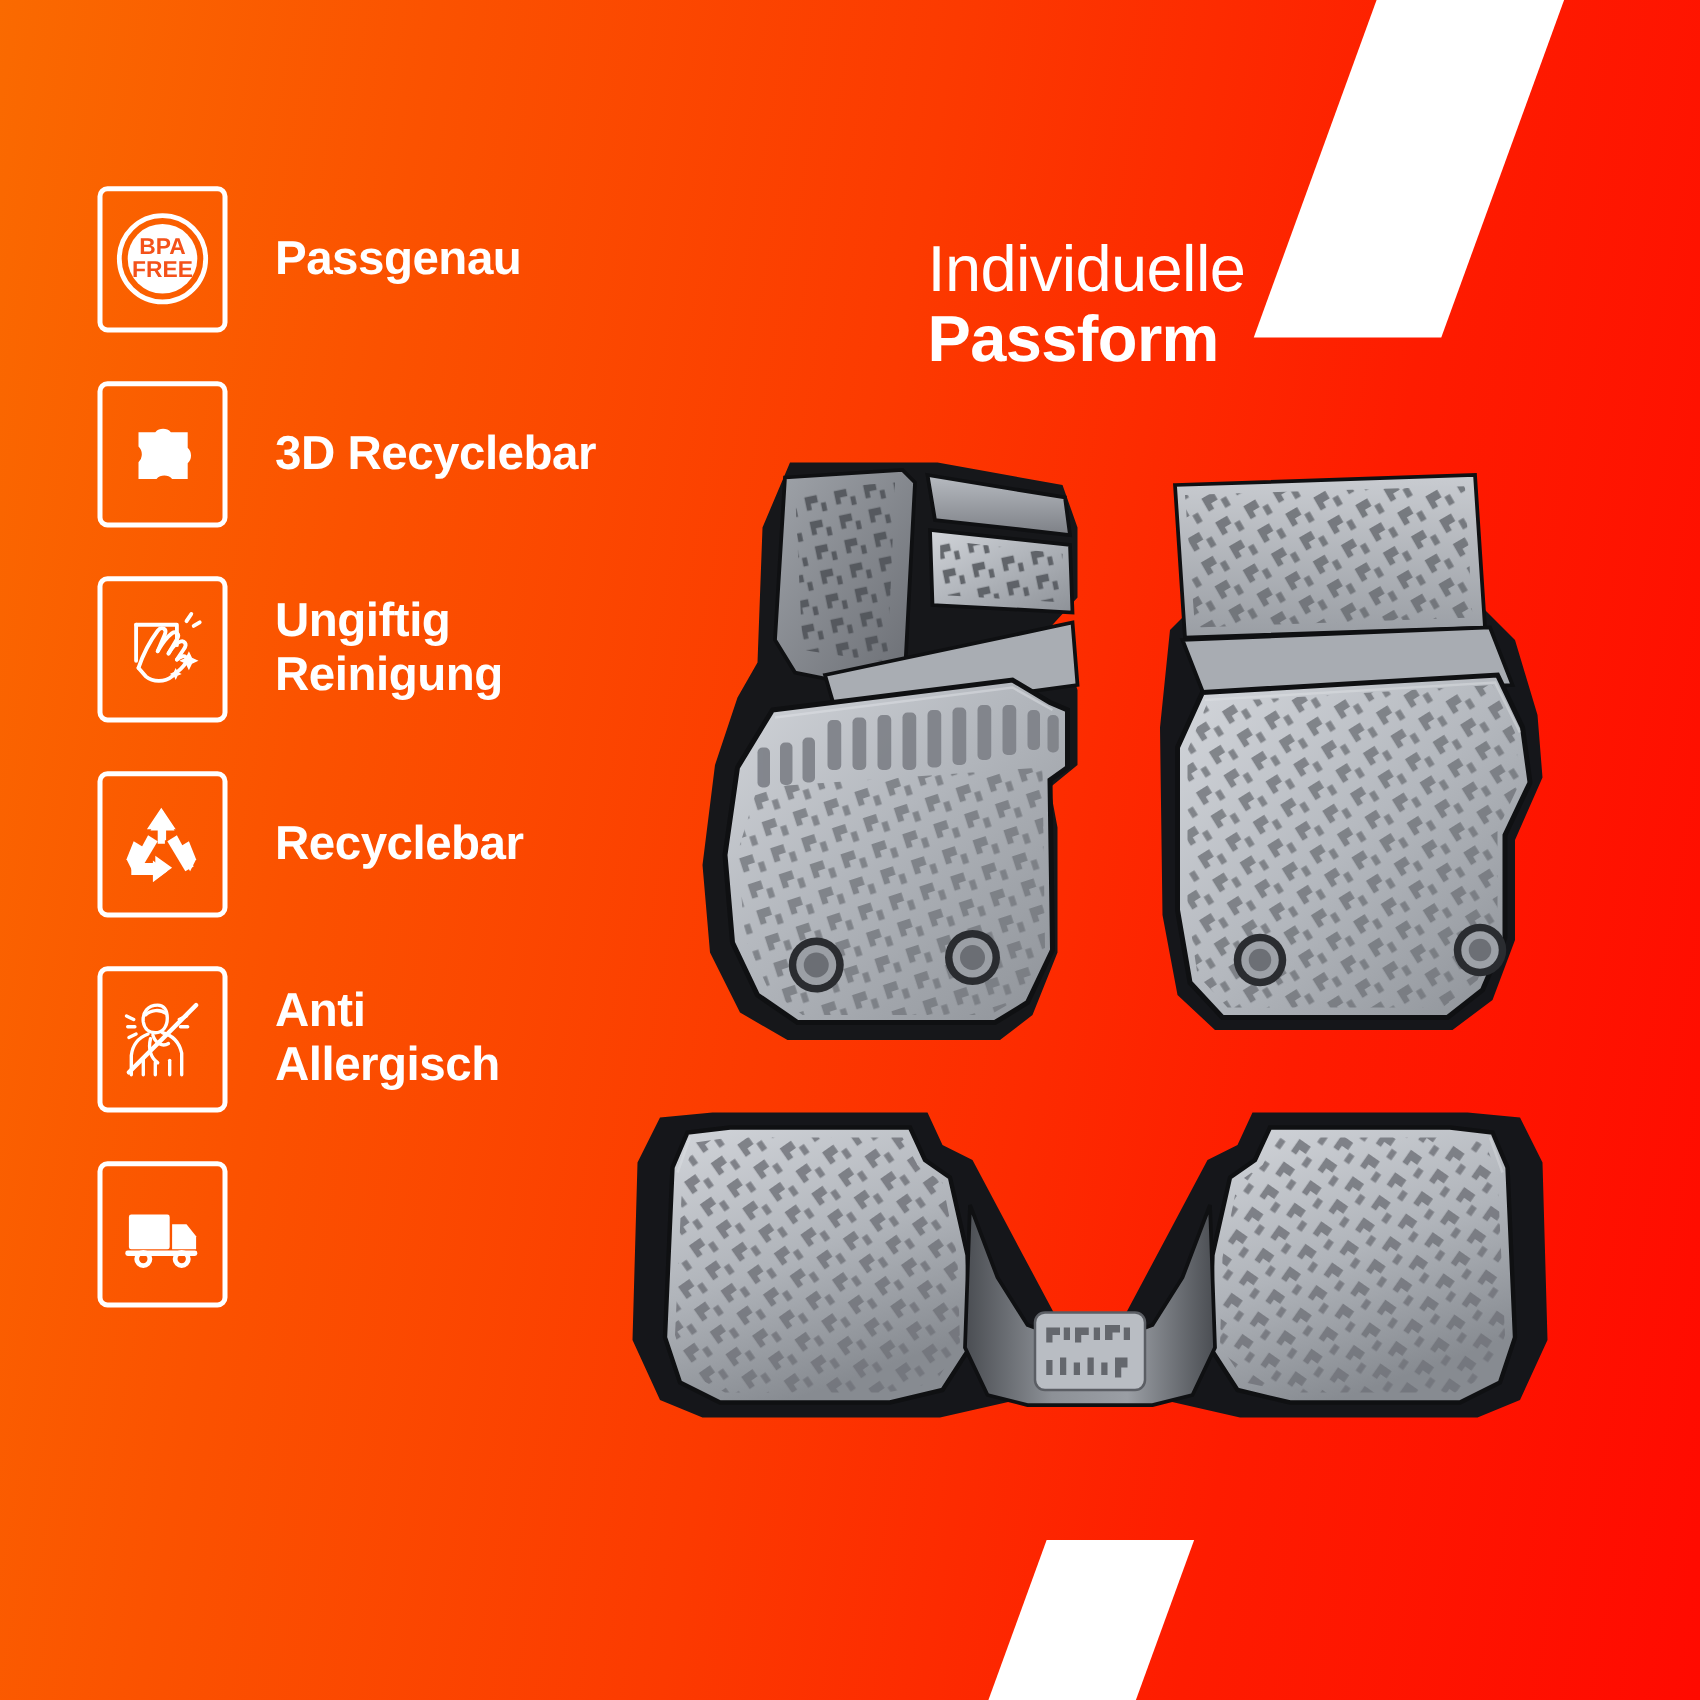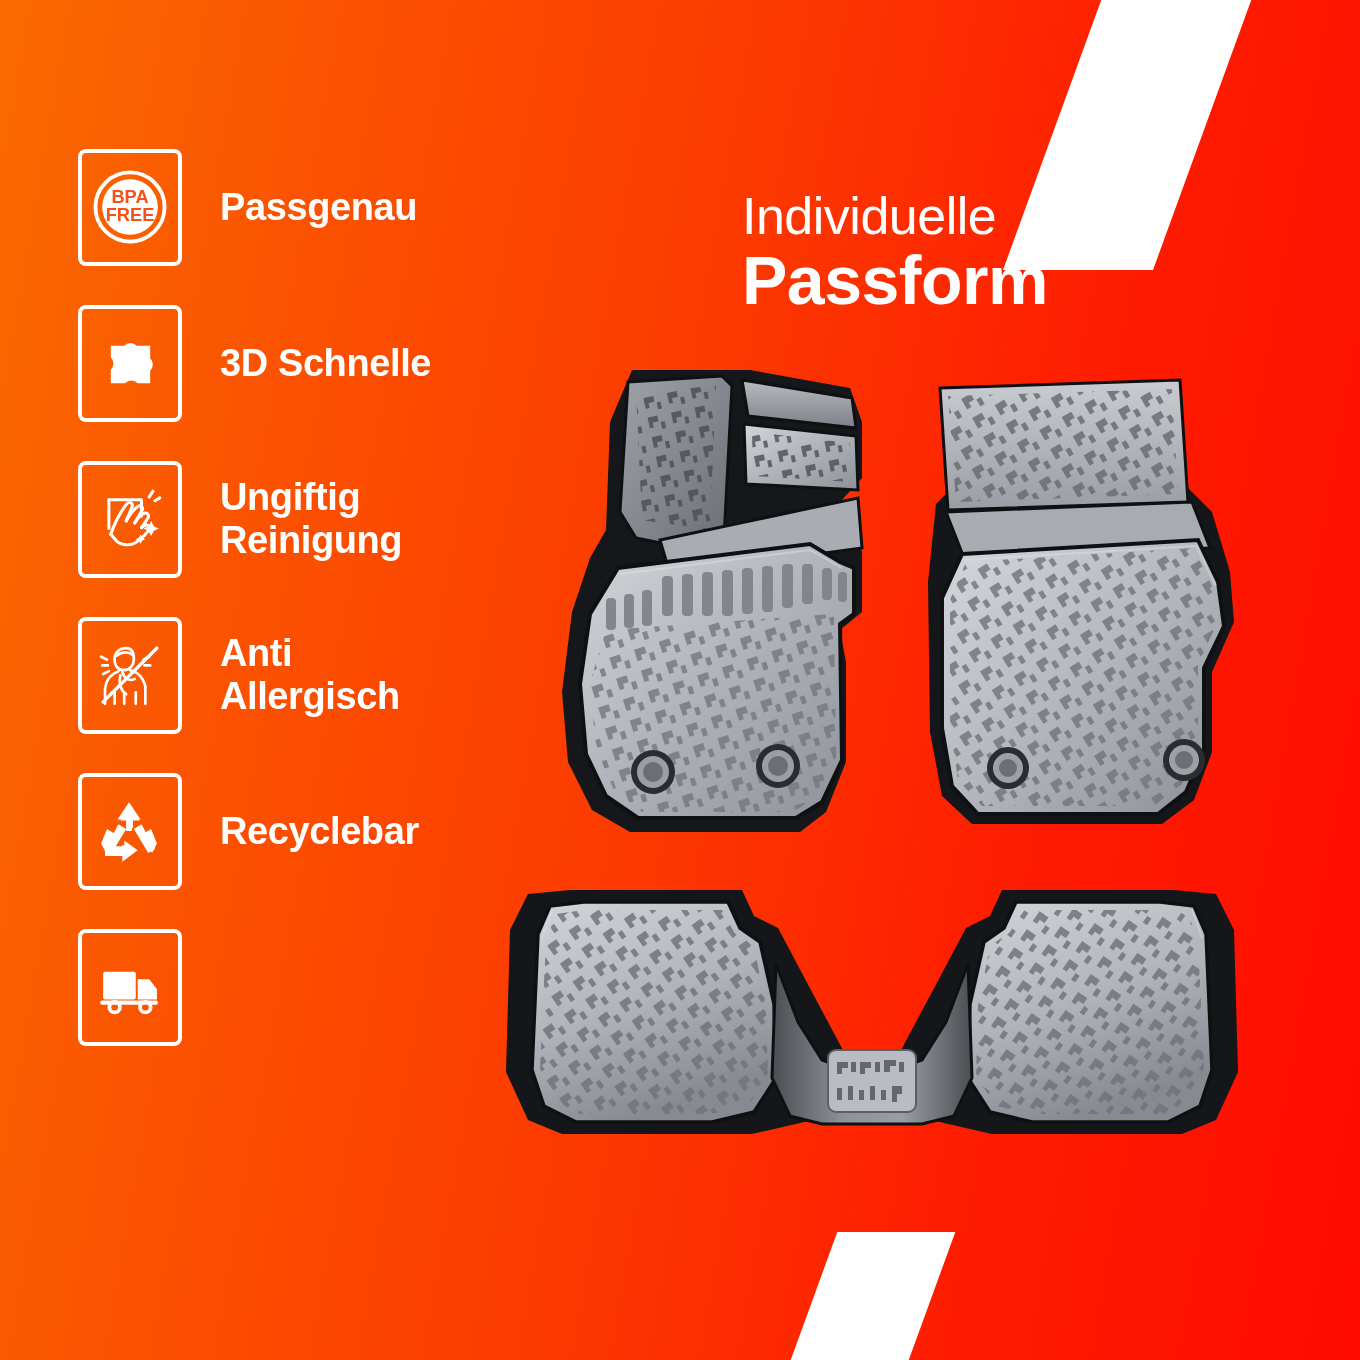--- a/index.html
+++ b/index.html
@@ -71,25 +71,24 @@
     line-height:1.08;
     margin-top:12px;
   }
   #headline-line1 {
     font-size:52px;
     font-weight:300;
     letter-spacing:-0.5px;
     display:block;
   }
   #headline-line2 {
-    font-size:68px;
+    font-size:52px;
     font-weight:bold;
     letter-spacing:-0.5px;
     display:block;
-    text-align:center;
   }
 
   
   #product-area { position:absolute; inset:0; }
   .mat { position:absolute; }
   .mat svg { display:block; width:100%; height:100%; }
 </style>
 </head>
 <body>
 
@@ -120,21 +119,21 @@
             a9 9 0 0 1 13 0
             L71 32 L71 45
             a9 9 0 0 1 0 13
             L71 71 L58 71
             a9 9 0 0 0 -13 0
             L30 71 L30 57
             a9 9 0 0 0 0 -13
             Z"></path>
         </svg>
       </div>
-      <div class="feature-label">3D Schnelle</div>
+      <div class="feature-label">3D Recyclebar</div>
     </div>
 
     <div class="feature-row">
       <div class="icon-box">
         <svg viewBox="0 0 100 100" width="100" height="100">
           <g fill="none" stroke="#ffffff" stroke-width="3.2" stroke-linecap="round" stroke-linejoin="round">
             <path d="M28 30 L62 30 L62 47"></path>
             <path d="M28 30 L28 60"></path>
             <path d="M30 66 C34 54 40 43 46 35 C49 31 54 33 52 38 L46 52"></path>
             <path d="M46 52 C50 45 54 40 58 37 C61 35 65 38 62 42 L55 54"></path>
@@ -144,20 +143,47 @@
             <path d="M76 31 L81 28"></path>
           </g>
           <g fill="#ffffff">
             <path d="M72 52 L74.6 57.4 L80 60 L74.6 62.6 L72 68 L69.4 62.6 L64 60 L69.4 57.4 Z"></path>
             <path d="M61 66 L62.6 69.4 L66 71 L62.6 72.6 L61 76 L59.4 72.6 L56 71 L59.4 69.4 Z"></path>
           </g>
         </svg>
       </div>
       <div class="feature-label">Ungiftig
 Reinigung</div>
+    </div>
+
+    <div class="feature-row">
+      <div class="icon-box">
+        <svg viewBox="0 0 100 100" width="100" height="100">
+          <g fill="#ffffff">
+            <path d="M50 22 L60 39 L53 39 L53 47 L47 47 L47 39 L40 39 Z"></path>
+            <path d="M38 43 L46 48 L31 73 L24 69 Z"></path>
+            <path d="M62 43 L54 48 L69 73 L76 69 Z"></path>
+            <path d="M28 64 L34 76 L52 76 L52 82 L68 73 L52 64 L52 70 L34 70 Z" opacity="0"></path>
+            <path d="M30 66 L44 66 L44 60 L58 70 L44 80 L44 74 L30 74 Z"></path>
+            <path d="M70 66 L56 66 L56 60 L42 70 L56 80 L56 74 L70 74 Z" opacity="0"></path>
+            <path d="M72 64 L64 64 L64 58 L50 68 L64 78 L64 72 L72 72 Z" opacity="0"></path>
+            <path d="M23 52 L33 45 L36 50 L29 55 Z" opacity="0"></path>
+          </g>
+          <g fill="#ffffff">
+            <path d="M49 20 L61 38 L52 38 L52 50 L46 50 L46 38 L37 38 Z"></path>
+            <path d="M27 46 L38 52 L23 78 L33 78 L33 86 L17 76 L31 50 Z" opacity="0"></path>
+            <path d="M26 48 L36 54 L25 73 L20 63 Z"></path>
+            <path d="M72 48 L62 54 L73 73 L78 63 Z"></path>
+            <path d="M22 70 L40 70 L40 62 L54 74 L40 86 L40 78 L22 78 Z" opacity="0"></path>
+            <path d="M24 70 L42 70 L42 64 L54 73 L42 82 L42 76 L24 76 Z"></path>
+            <path d="M74 70 L56 70 L56 64 L44 73 L56 82 L56 76 L74 76 Z" opacity="0"></path>
+          </g>
+        </svg>
+      </div>
+      <div class="feature-label">Recyclebar</div>
     </div>
 
     <div class="feature-row">
       <div class="icon-box">
         <svg viewBox="0 0 100 100" width="100" height="100">
           <g fill="none" stroke="#ffffff" stroke-width="2.8" stroke-linecap="round" stroke-linejoin="round">
             <path d="M46 22 C38 22 33 28 34 36 C35 42 39 45 44 45 C50 45 54 40 54 33 C54 26 51 22 46 22 Z"></path>
             <path d="M36 30 C40 26 48 25 53 29"></path>
             <path d="M38 46 C30 49 25 55 24 64 L24 80"></path>
             <path d="M50 45 C58 47 64 53 66 62 L66 80"></path>
@@ -172,47 +198,20 @@
             <path d="M64 34 L70 31"></path>
             <path d="M65 40 L71 40"></path>
           </g>
           <path d="M22 78 L78 22" fill="none" stroke="#ffffff" stroke-width="3.6" stroke-linecap="round"></path>
         </svg>
       </div>
       <div class="feature-label">Anti
 Allergisch</div>
     </div>
 
-    <div class="feature-row">
-      <div class="icon-box">
-        <svg viewBox="0 0 100 100" width="100" height="100">
-          <g fill="#ffffff">
-            <path d="M50 22 L60 39 L53 39 L53 47 L47 47 L47 39 L40 39 Z"></path>
-            <path d="M38 43 L46 48 L31 73 L24 69 Z"></path>
-            <path d="M62 43 L54 48 L69 73 L76 69 Z"></path>
-            <path d="M28 64 L34 76 L52 76 L52 82 L68 73 L52 64 L52 70 L34 70 Z" opacity="0"></path>
-            <path d="M30 66 L44 66 L44 60 L58 70 L44 80 L44 74 L30 74 Z"></path>
-            <path d="M70 66 L56 66 L56 60 L42 70 L56 80 L56 74 L70 74 Z" opacity="0"></path>
-            <path d="M72 64 L64 64 L64 58 L50 68 L64 78 L64 72 L72 72 Z" opacity="0"></path>
-            <path d="M23 52 L33 45 L36 50 L29 55 Z" opacity="0"></path>
-          </g>
-          <g fill="#ffffff">
-            <path d="M49 20 L61 38 L52 38 L52 50 L46 50 L46 38 L37 38 Z"></path>
-            <path d="M27 46 L38 52 L23 78 L33 78 L33 86 L17 76 L31 50 Z" opacity="0"></path>
-            <path d="M26 48 L36 54 L25 73 L20 63 Z"></path>
-            <path d="M72 48 L62 54 L73 73 L78 63 Z"></path>
-            <path d="M22 70 L40 70 L40 62 L54 74 L40 86 L40 78 L22 78 Z" opacity="0"></path>
-            <path d="M24 70 L42 70 L42 64 L54 73 L42 82 L42 76 L24 76 Z"></path>
-            <path d="M74 70 L56 70 L56 64 L44 73 L56 82 L56 76 L74 76 Z" opacity="0"></path>
-          </g>
-        </svg>
-      </div>
-      <div class="feature-label">Recyclebar</div>
-    </div>
-
 
     <div class="feature-row">
       <div class="icon-box">
         <svg viewBox="0 0 100 100" width="100" height="100">
           <g fill="#ffffff">
             <rect x="22" y="34" width="34" height="29" rx="2"></rect>
             <path d="M58 42 L70 42 L78 52 L78 63 L58 63 Z"></path>
             <rect x="19" y="64" width="60" height="4.5" rx="2"></rect>
           </g>
           <g fill="none" stroke="#ffffff" stroke-width="4">

